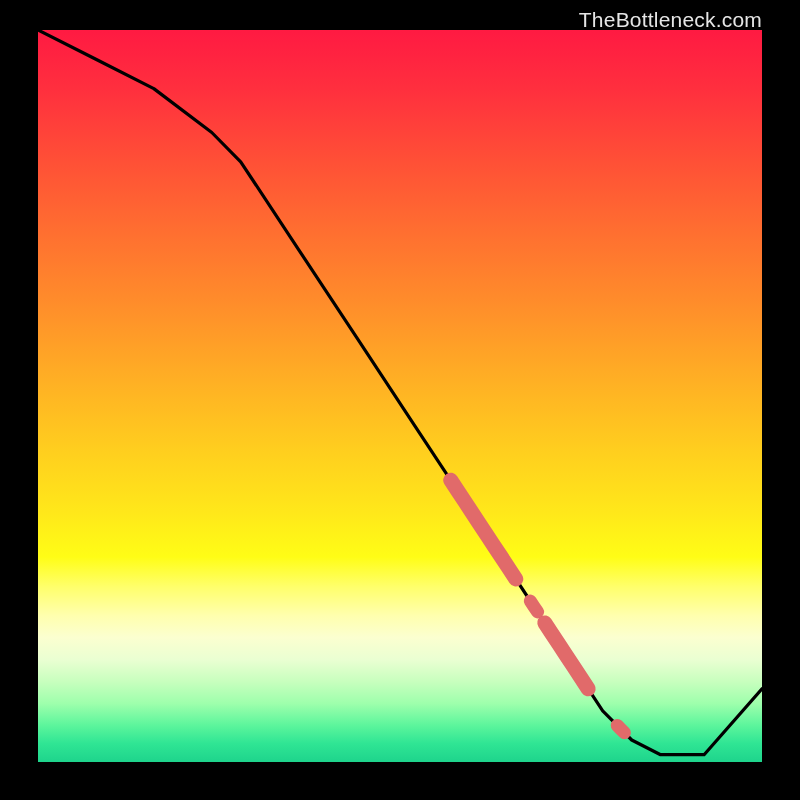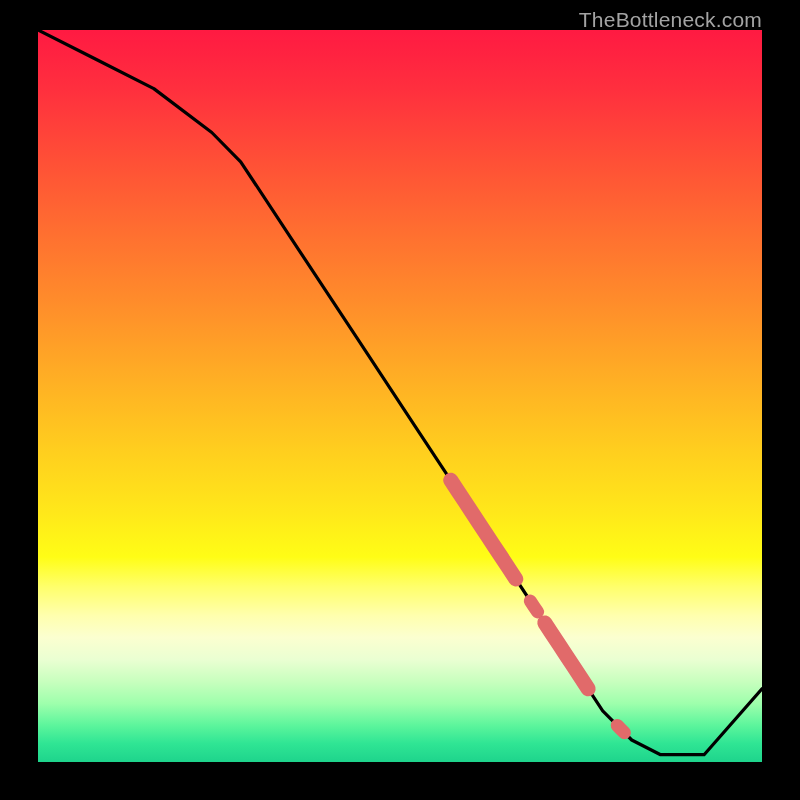--- a/index.html
+++ b/index.html
@@ -51,21 +51,21 @@
     position: absolute;
     inset: 0;
     width: 724px;
     height: 732px;
   }
 
   .watermark {
     position: absolute;
     top: 8px;
     right: 38px;
-    color: #a3a3a3;
+    color: #e5e5e5;
     font-size: 21px;
     letter-spacing: 0.2px;
     font-weight: 400;
   }
 </style>
 </head>
 <body>
 
 <div class="frame">
 

